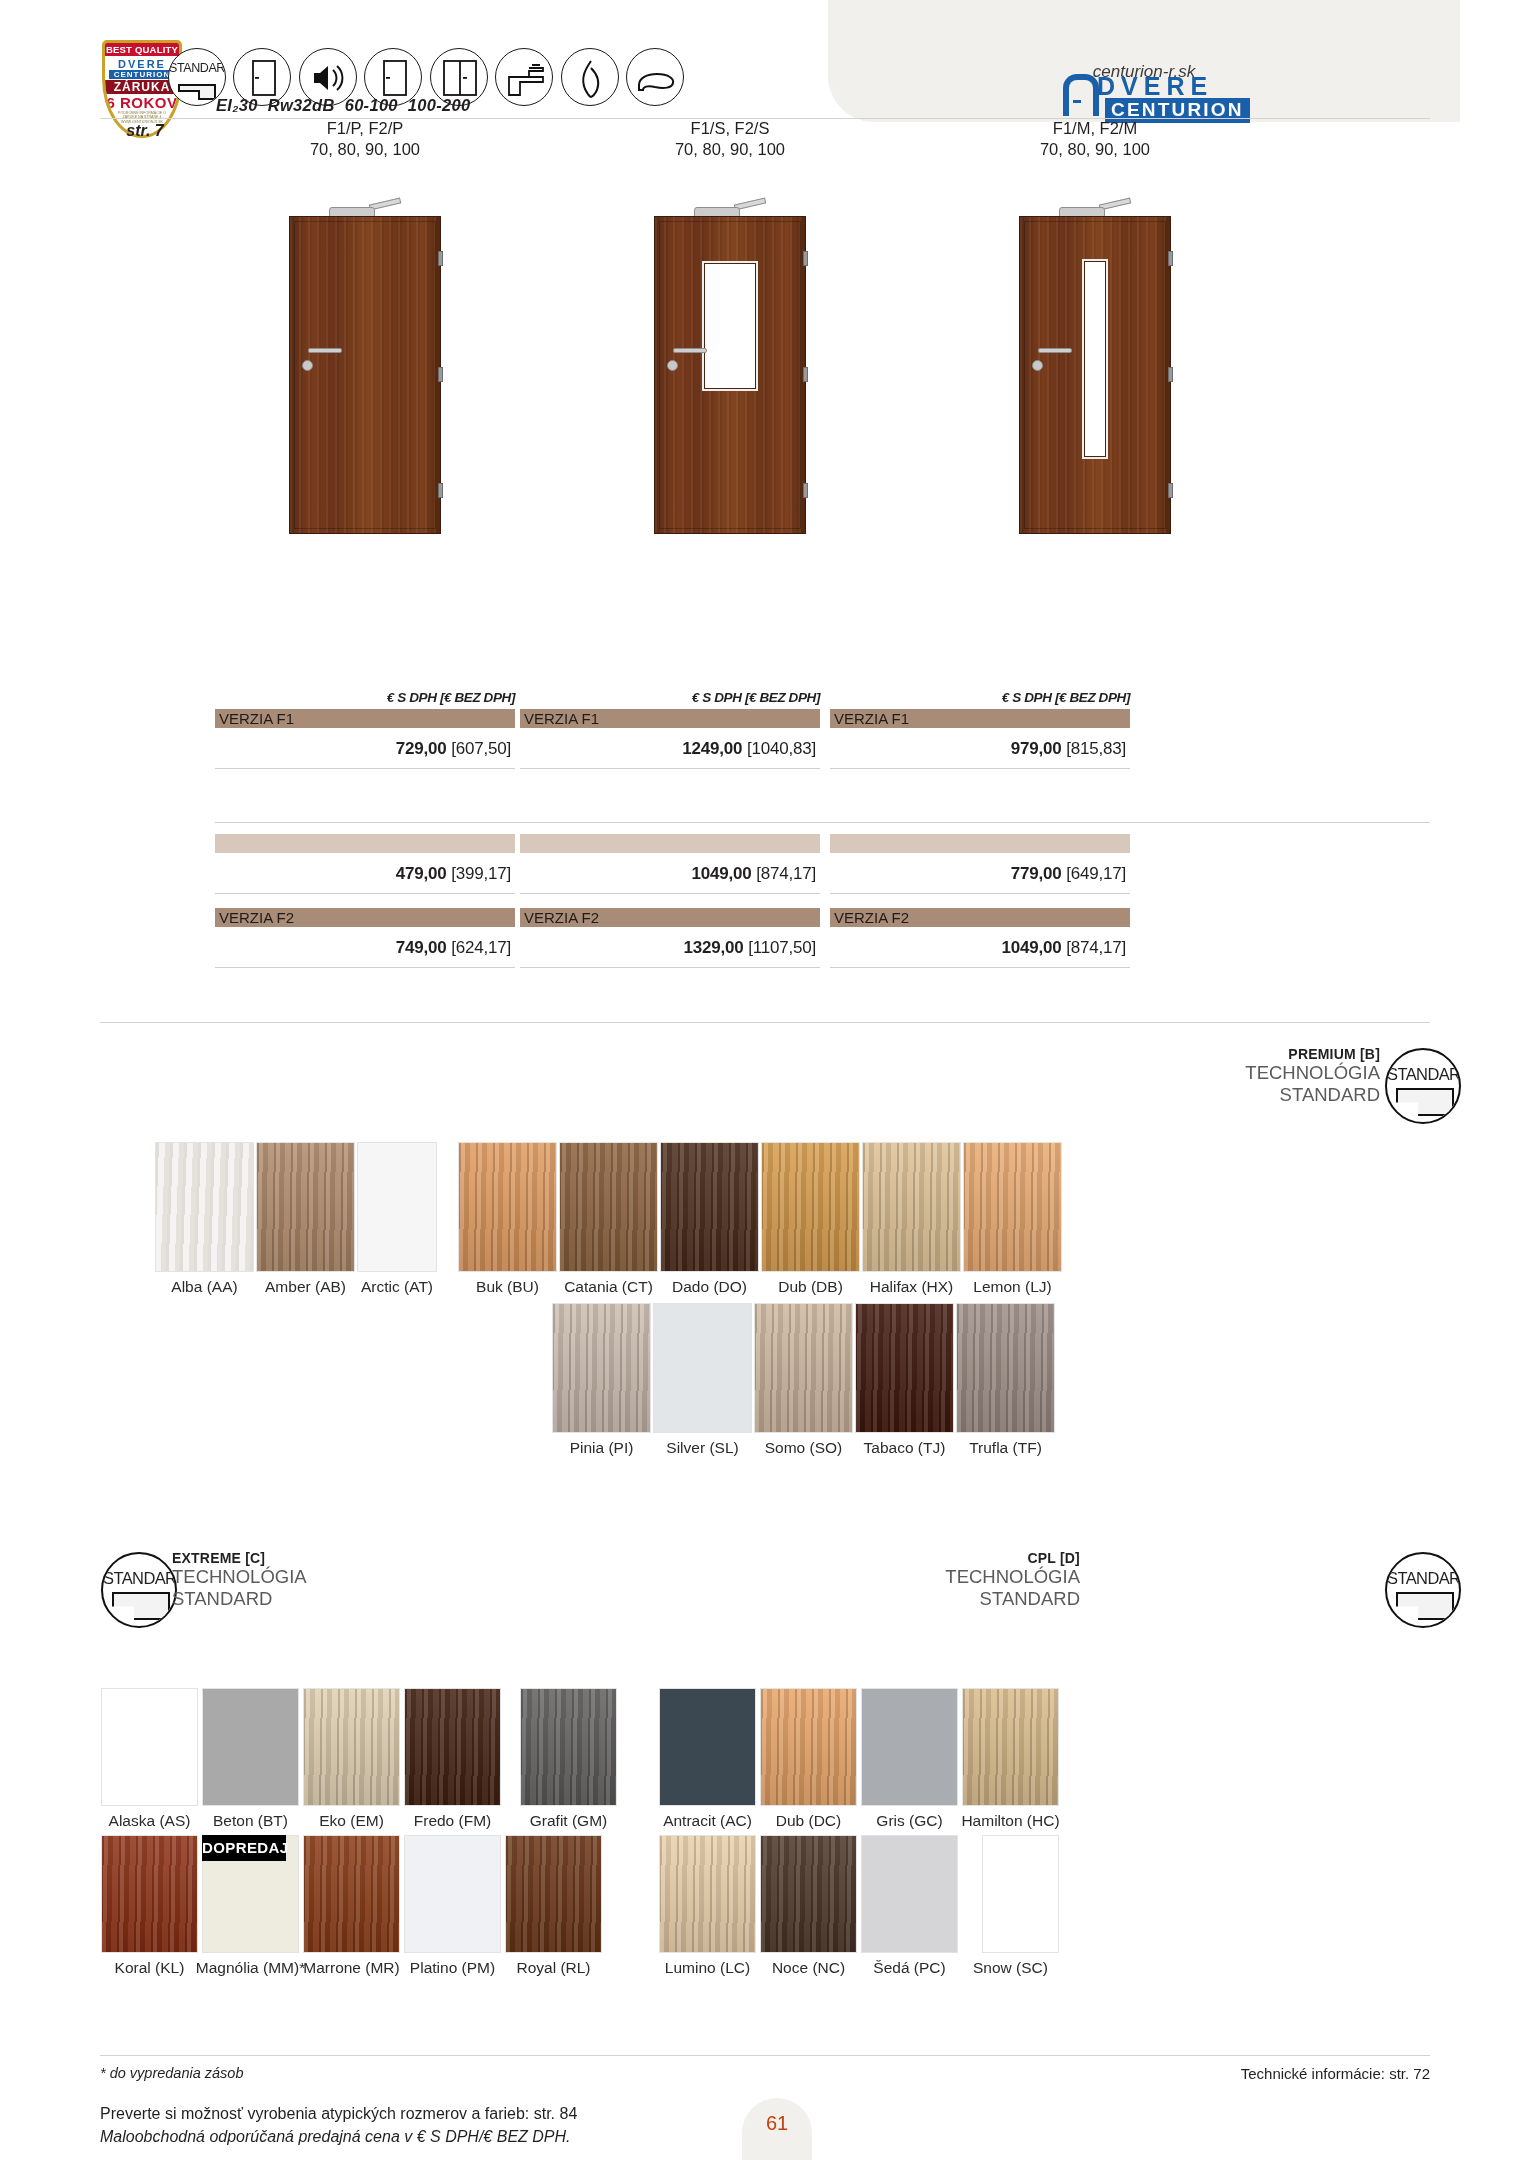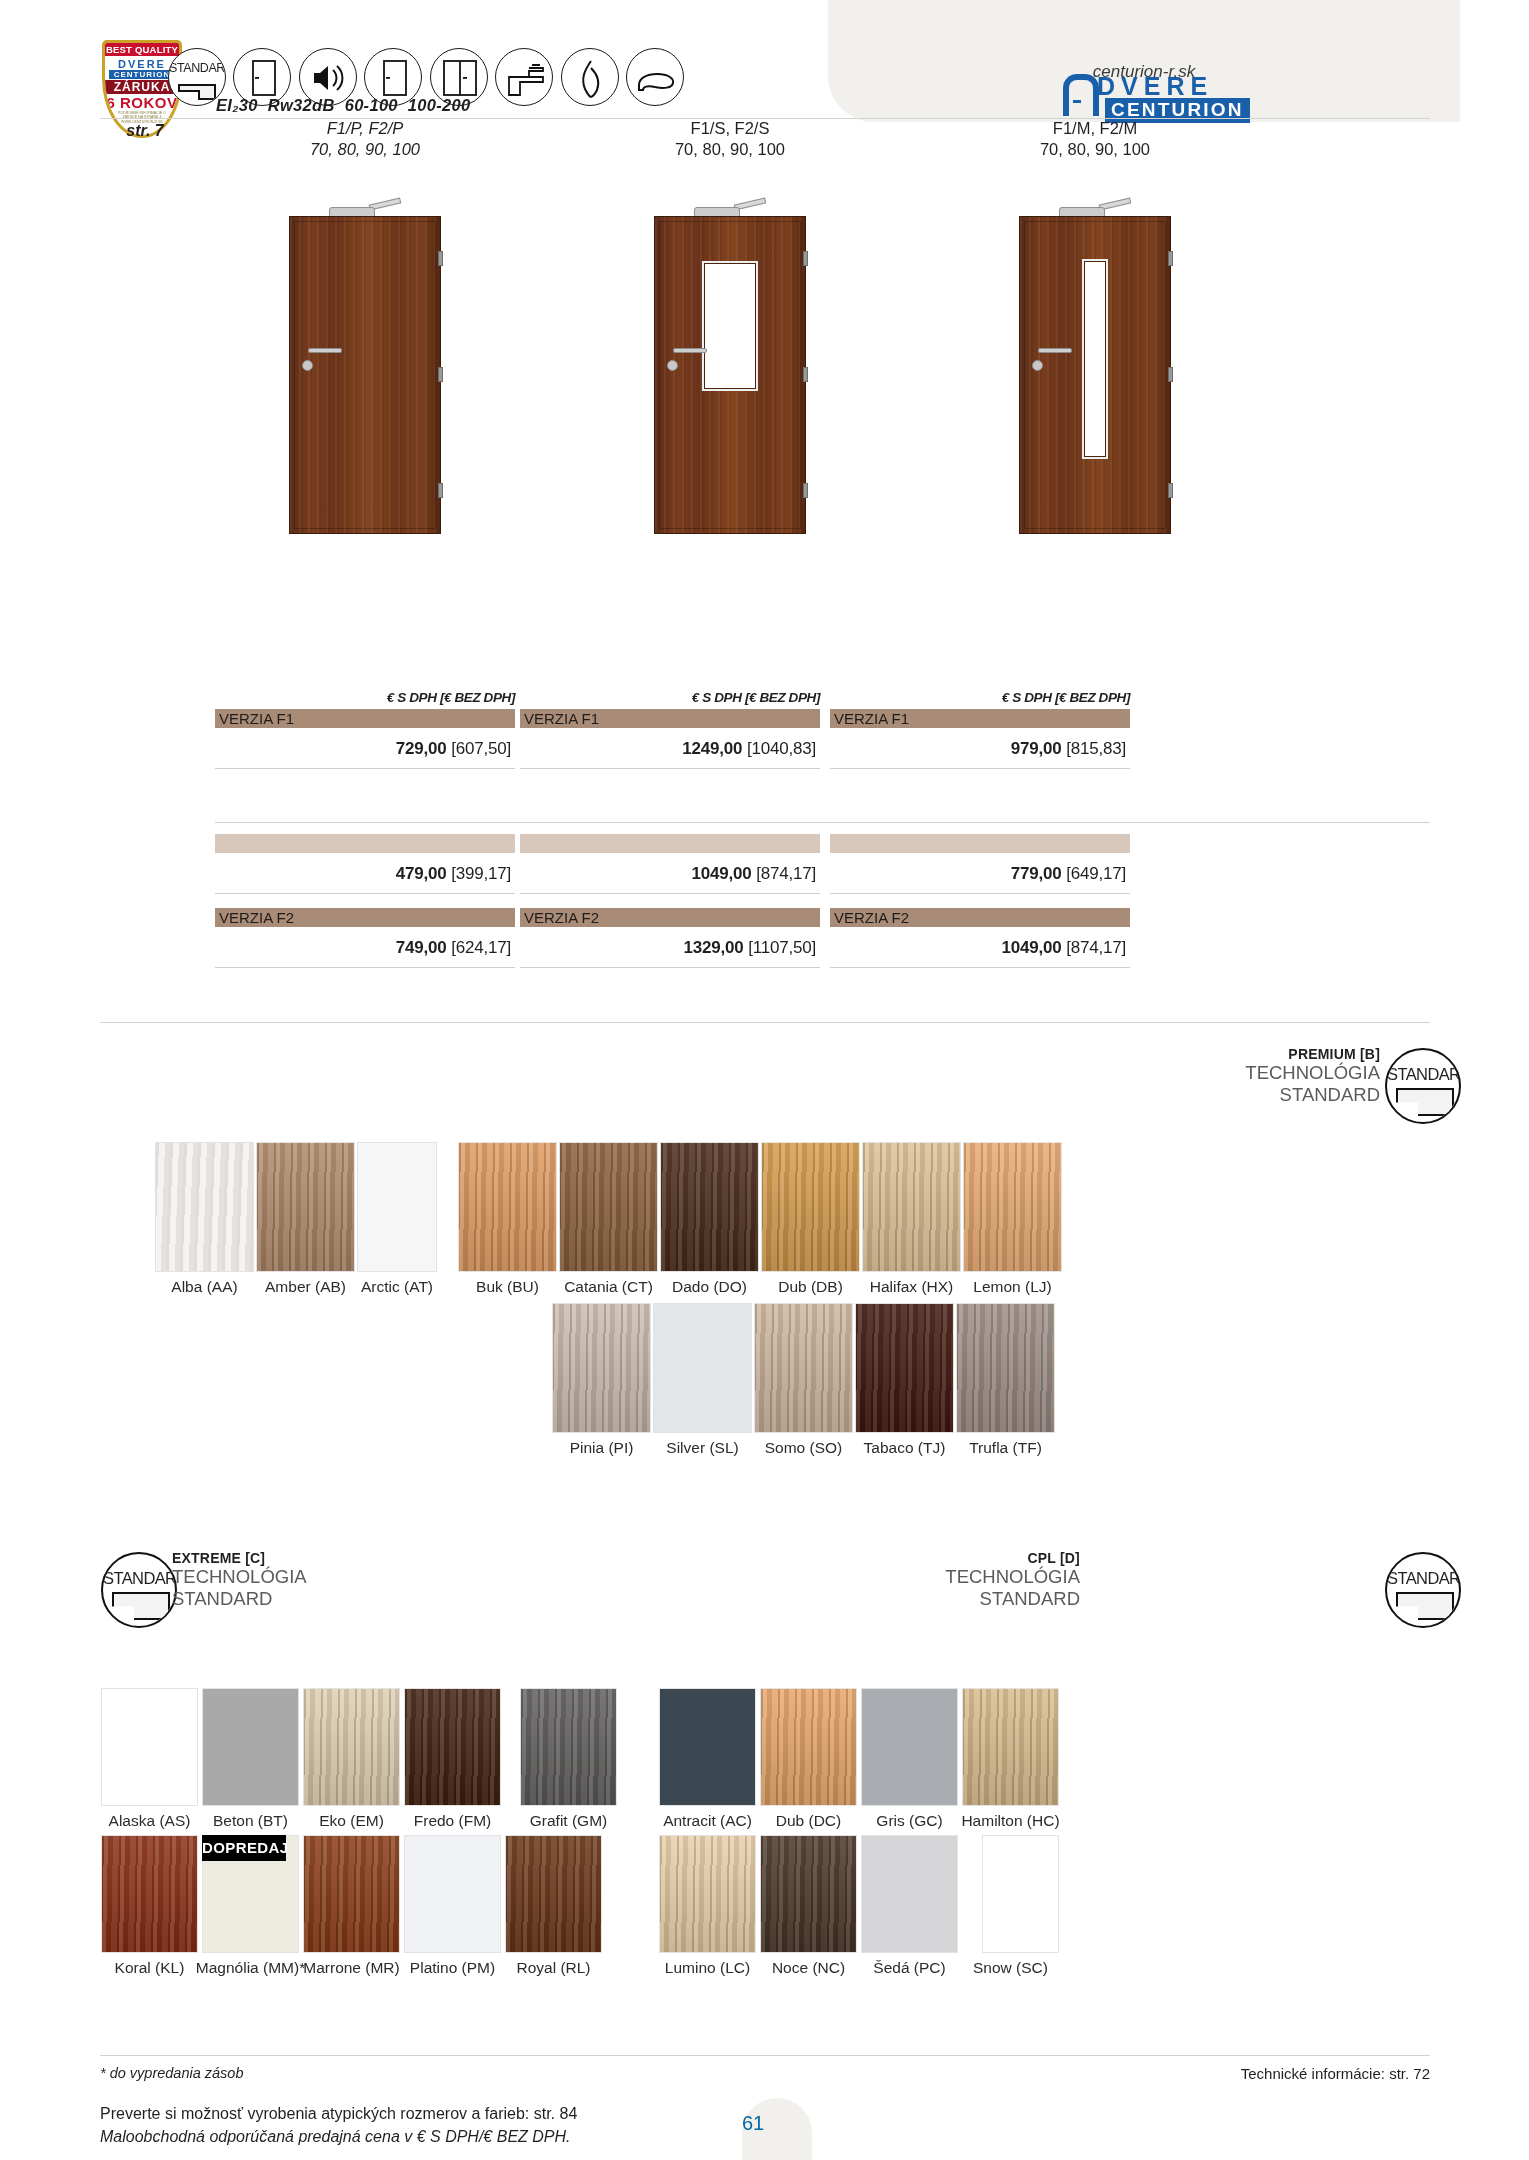--- a/index.html
+++ b/index.html
@@ -84,21 +84,21 @@
   }
   .codes span { margin-right: 10px; }
   .hdr-rule { position: absolute; left: 100px; top: 118px; width: 1330px; height: 1px; background: #d2d2d2; }
   .str7 {
     position: absolute; left: 100px; top: 122px; width: 90px; text-align: center;
     font-size: 16px; font-weight: bold; font-style: italic;
   }
 
   
   .col { position: absolute; top: 118px; width: 420px; }
-  .col.c1 { left: 155px; font-style: italic; }
+  .col.c1 { left: 155px; }
   .col.c2 { left: 520px; }
   .col.c3 { left: 885px; }
   .col-title { text-align: center; font-size: 16.5px; line-height: 1.28; color: #231f20; }
 
   .door-stage { position: relative; height: 330px; margin-top: 16px; }
   .door {
     position: absolute; left: 50%; transform: translateX(-50%);
     top: 40px; width: 152px; height: 318px;
     background:
       repeating-linear-gradient(90deg, rgba(255,255,255,.055) 0 2px, rgba(0,0,0,.06) 2px 4px, rgba(255,255,255,0) 4px 9px),
@@ -201,22 +201,22 @@
   .foot-rule { position: absolute; left: 100px; top: 2055px; width: 1330px; height: 1px; background: #d2d2d2; }
   .foot-l { position: absolute; left: 100px; top: 2065px; font-size: 14.5px; font-style: italic; }
   .foot-r { position: absolute; right: 99px; top: 2065px; font-size: 15px; }
   .foot-b1 { position: absolute; left: 100px; top: 2105px; font-size: 16px; }
   .foot-b2 { position: absolute; left: 100px; top: 2128px; font-size: 16px; font-style: italic; }
   .pgtab {
     position: absolute; left: 742px; top: 2098px; width: 70px; height: 62px;
     background: #f2f0ed; border-top-left-radius: 38px; border-top-right-radius: 38px;
   }
   .pgnum {
-    position: absolute; left: 742px; top: 2112px; width: 70px; 
-    font-size: 20px; color: #0369a1;
+    position: absolute; left: 742px; top: 2112px; width: 70px; text-align: center;
+    font-size: 20px; color: #c2410c;
   }
 </style>
 </head>
 <body>
 
 <div class="page">
 
   <div class="hdr-right"></div>
   <div class="site-url">centurion-r.sk</div>
 

